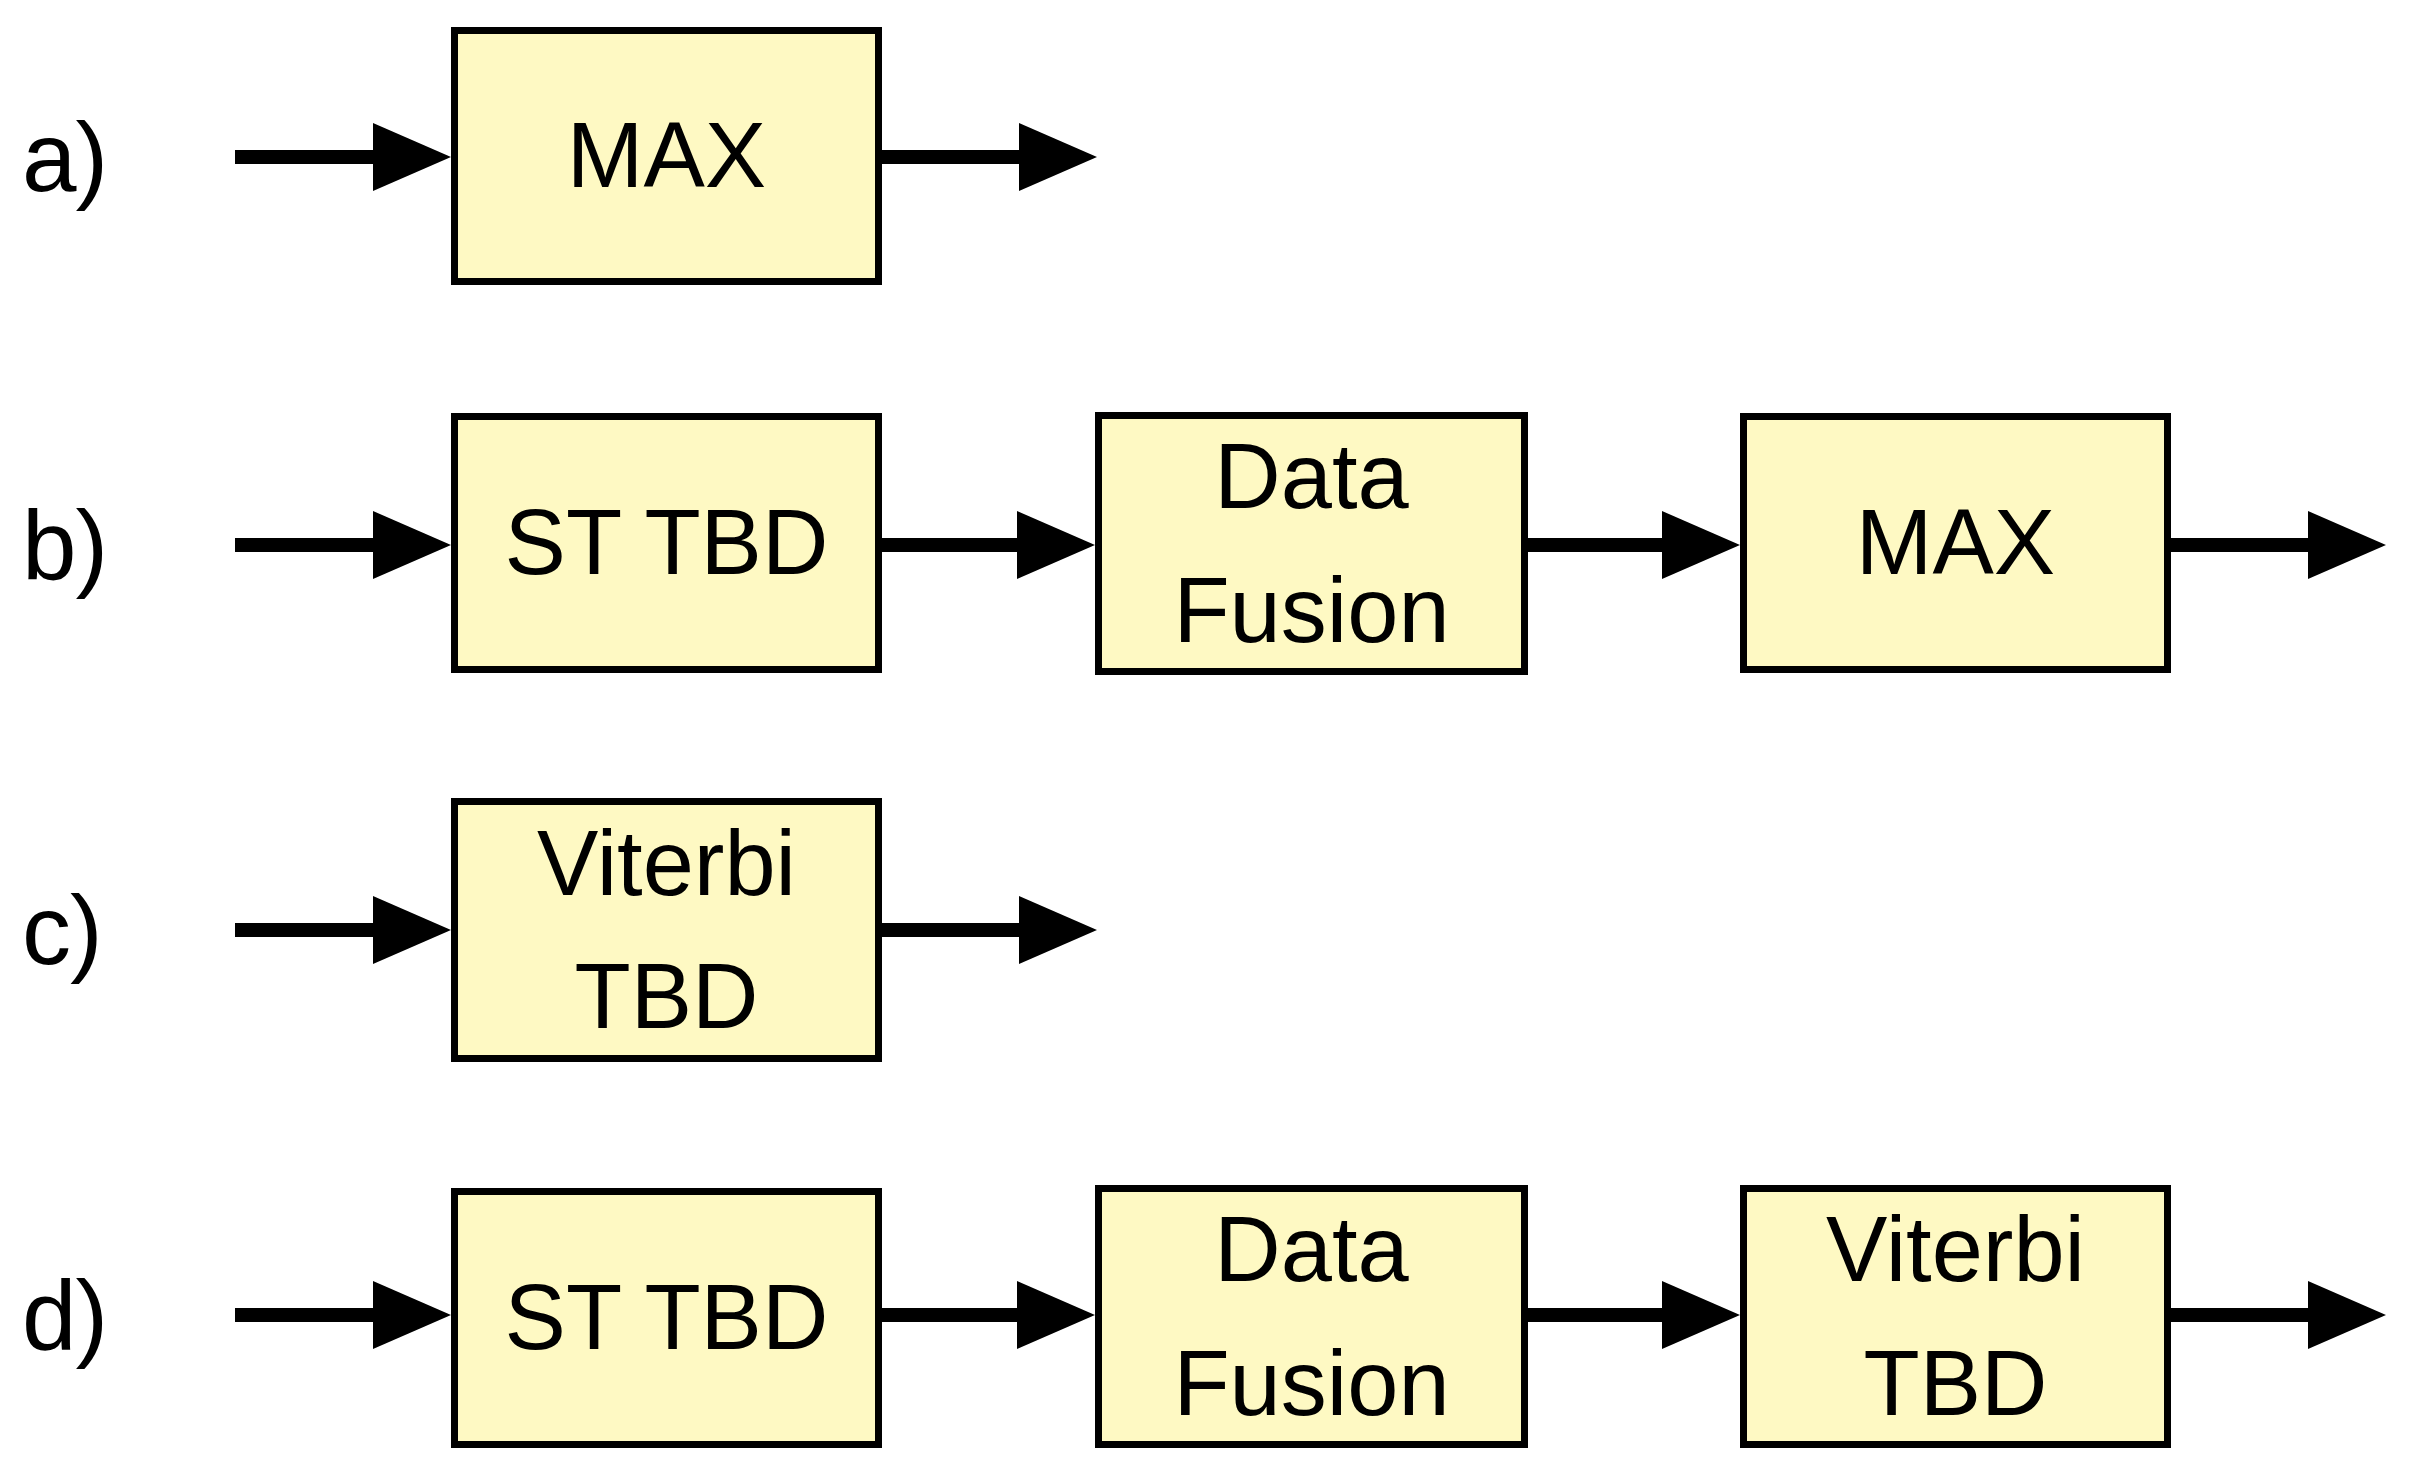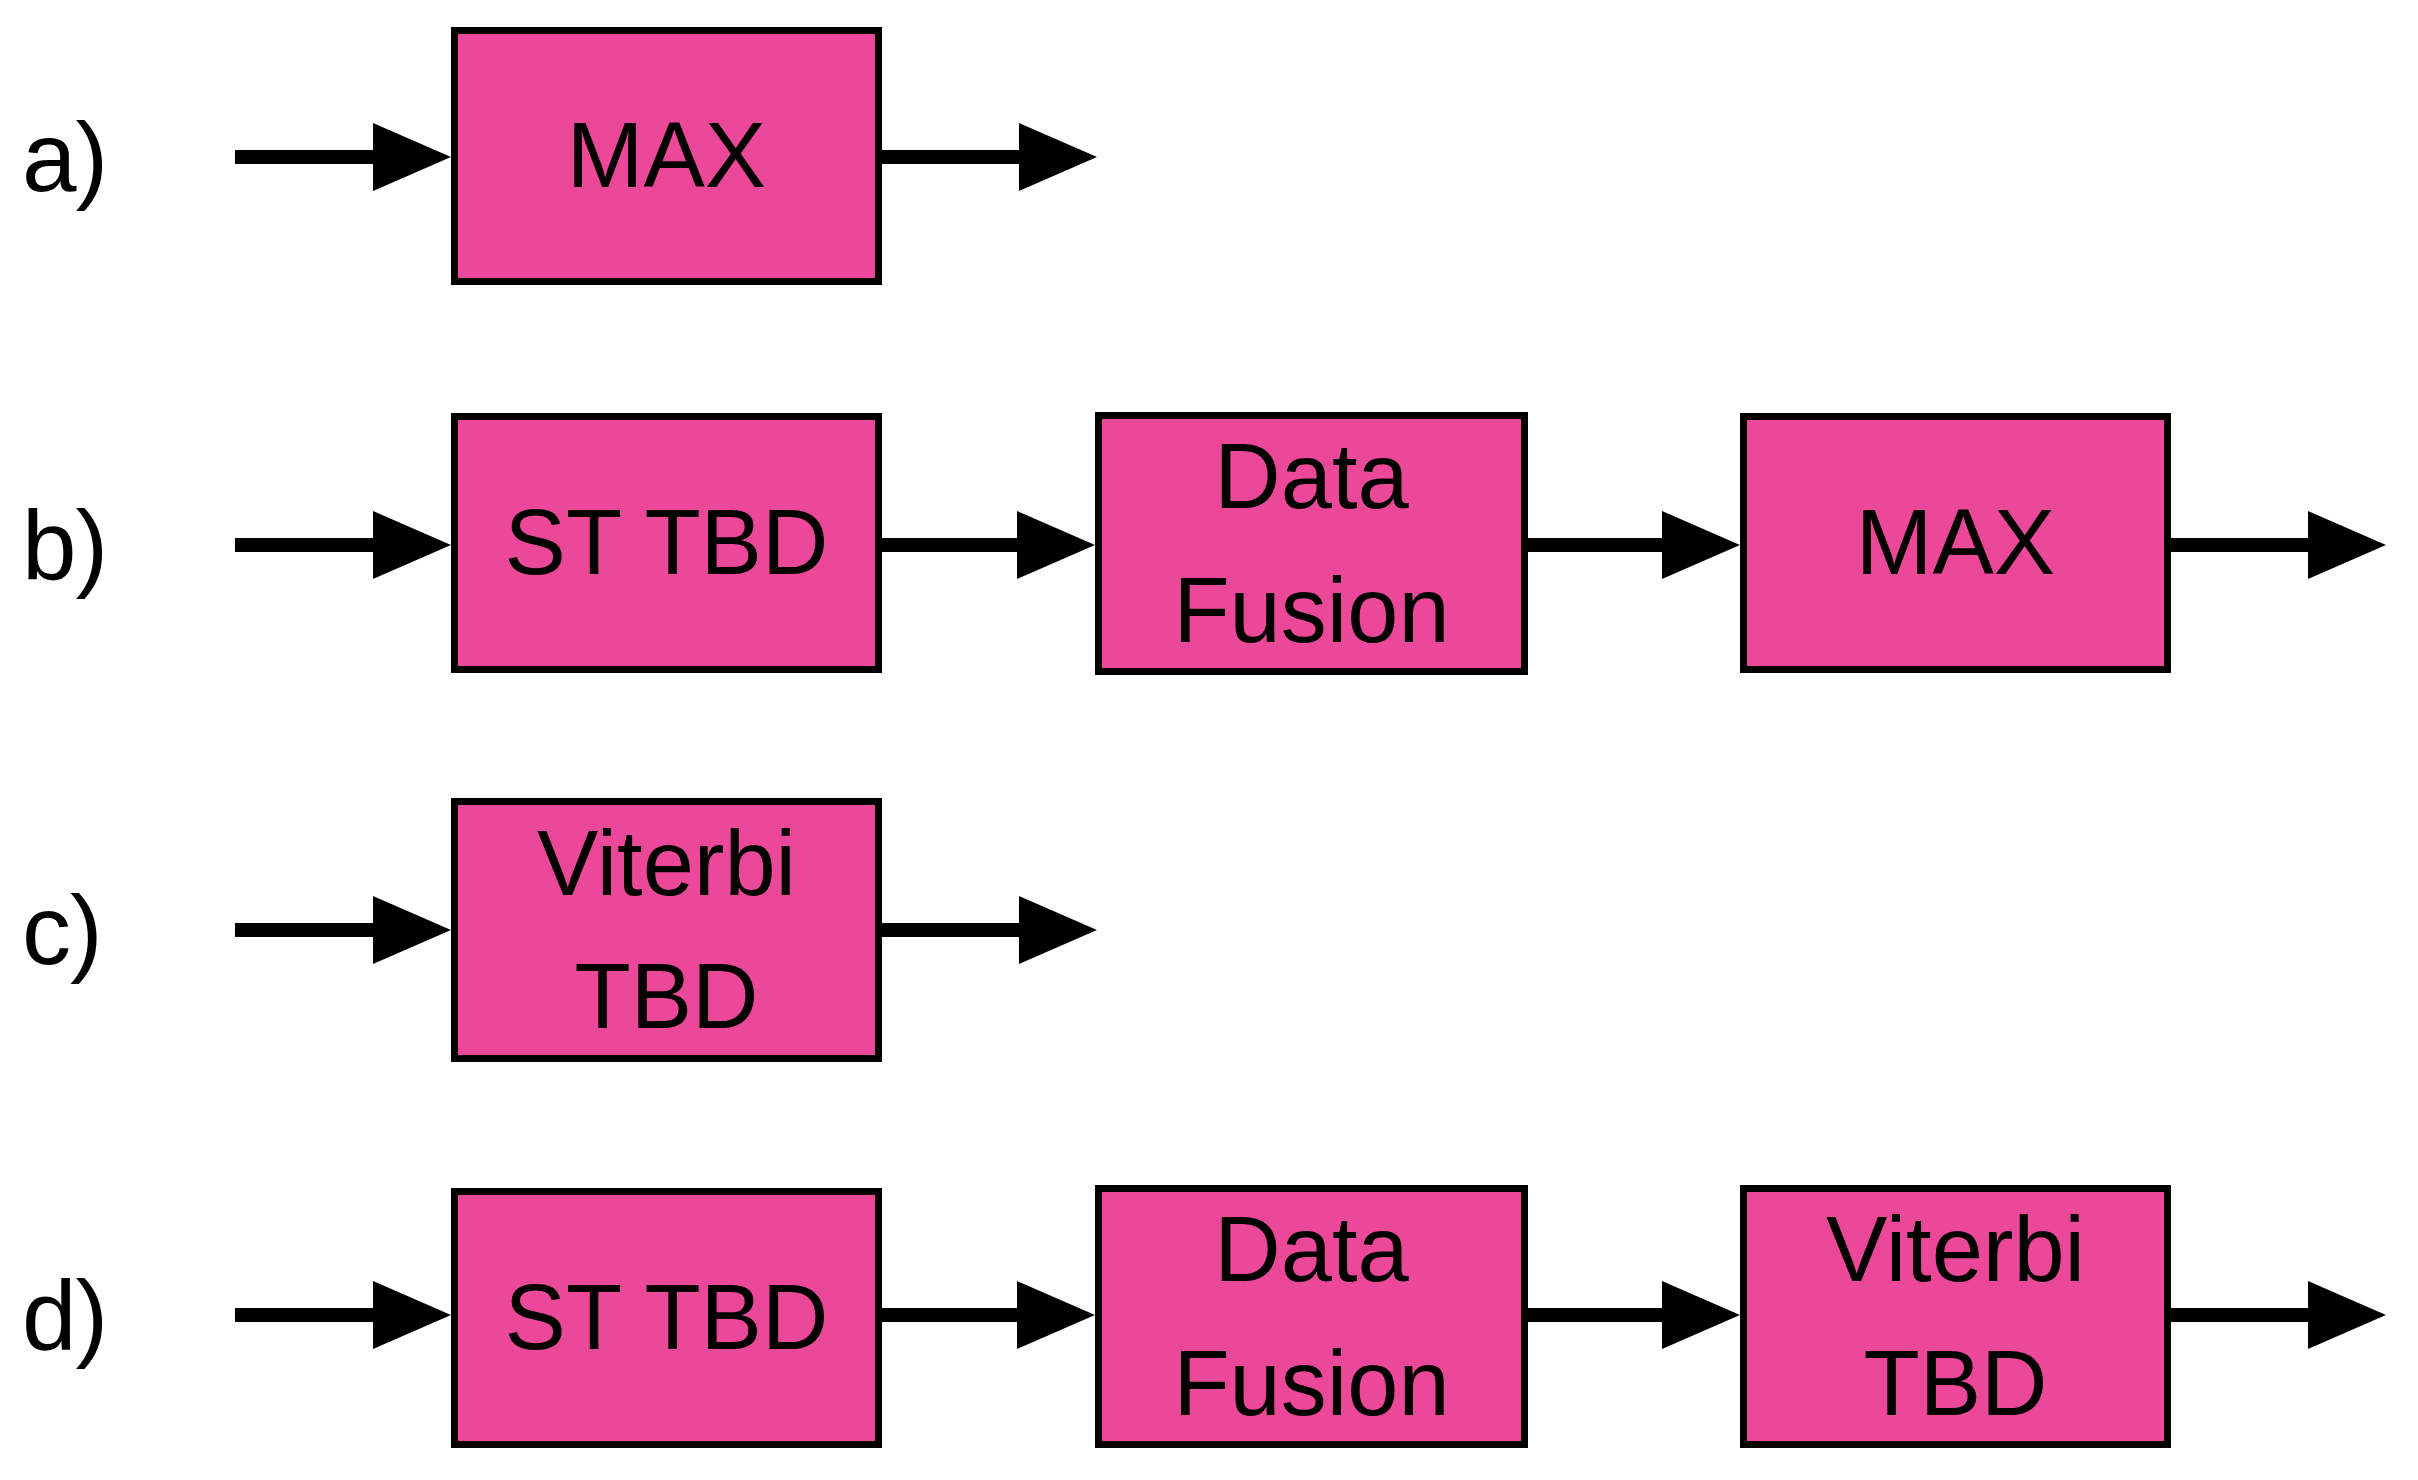--- a/index.html
+++ b/index.html
@@ -13,21 +13,21 @@
     line-height:1;
     color:#000;
     white-space:nowrap;
     letter-spacing:-1px;
   }
 
   .node{
     position:absolute;
     box-sizing:border-box;
     border:7px solid #000;
-    background:#ec4899;
+    background:#fef9c3;
     display:flex;
     flex-direction:column;
     align-items:center;
     justify-content:center;
   }
   .node .node-line{
     font-size:92px;
     line-height:1.02;
     color:#000;
     white-space:nowrap;

